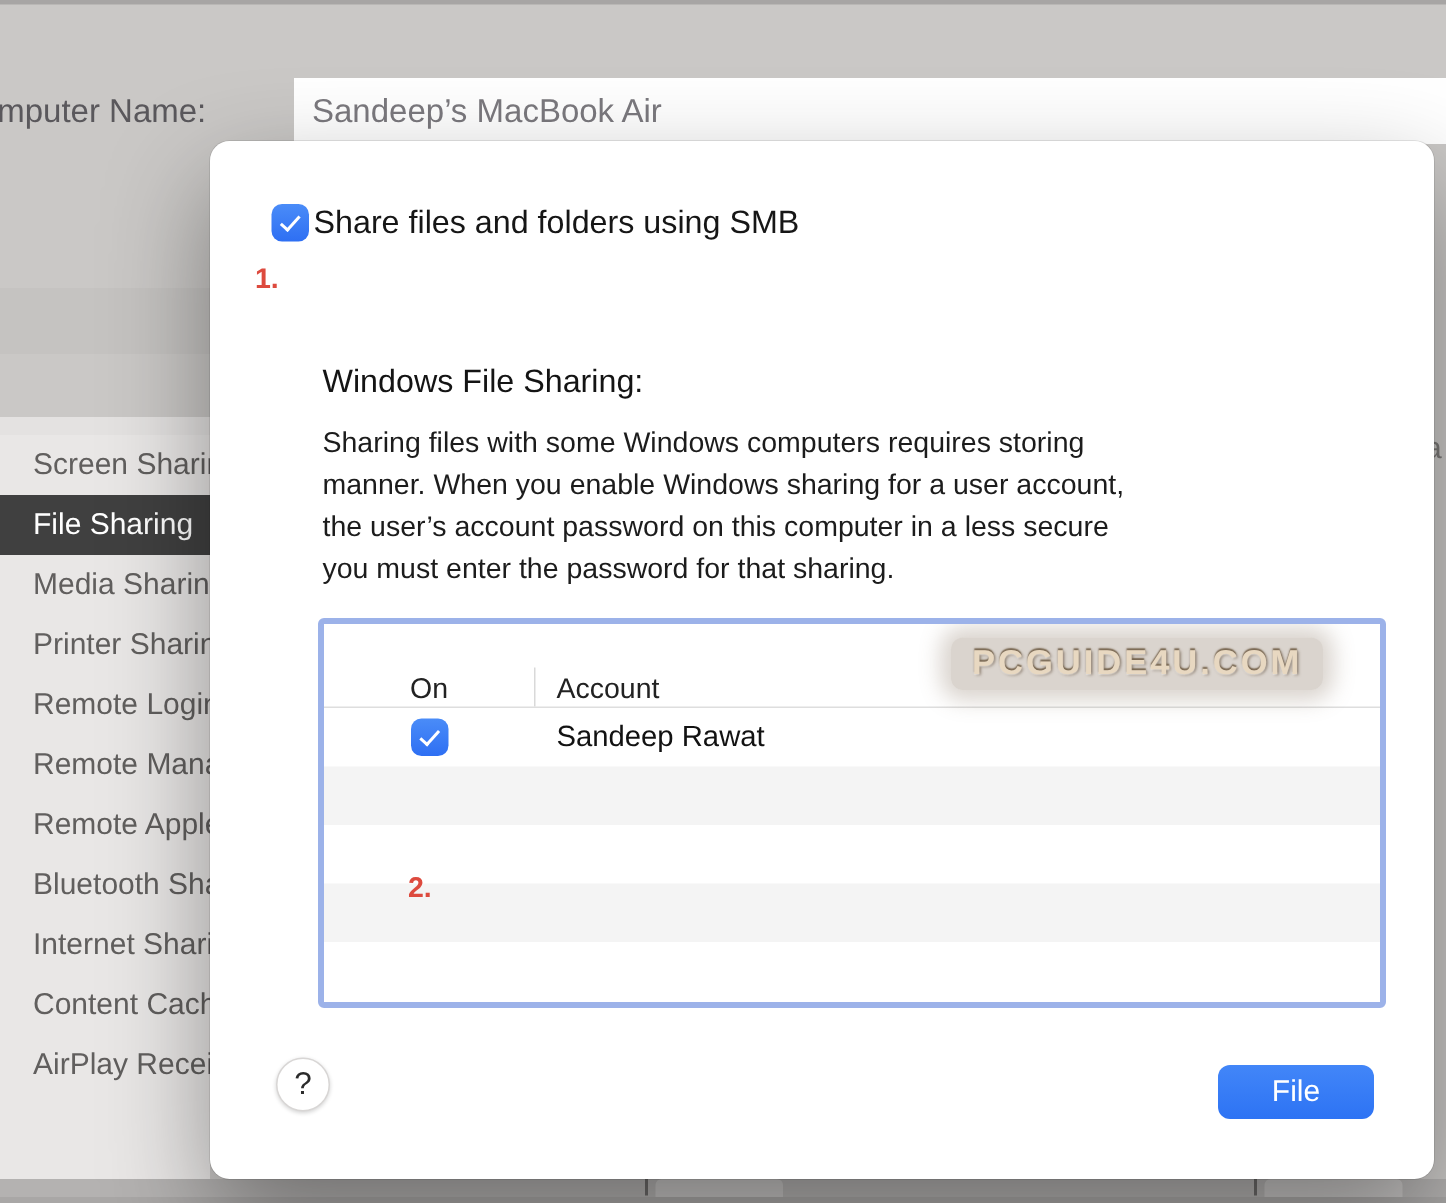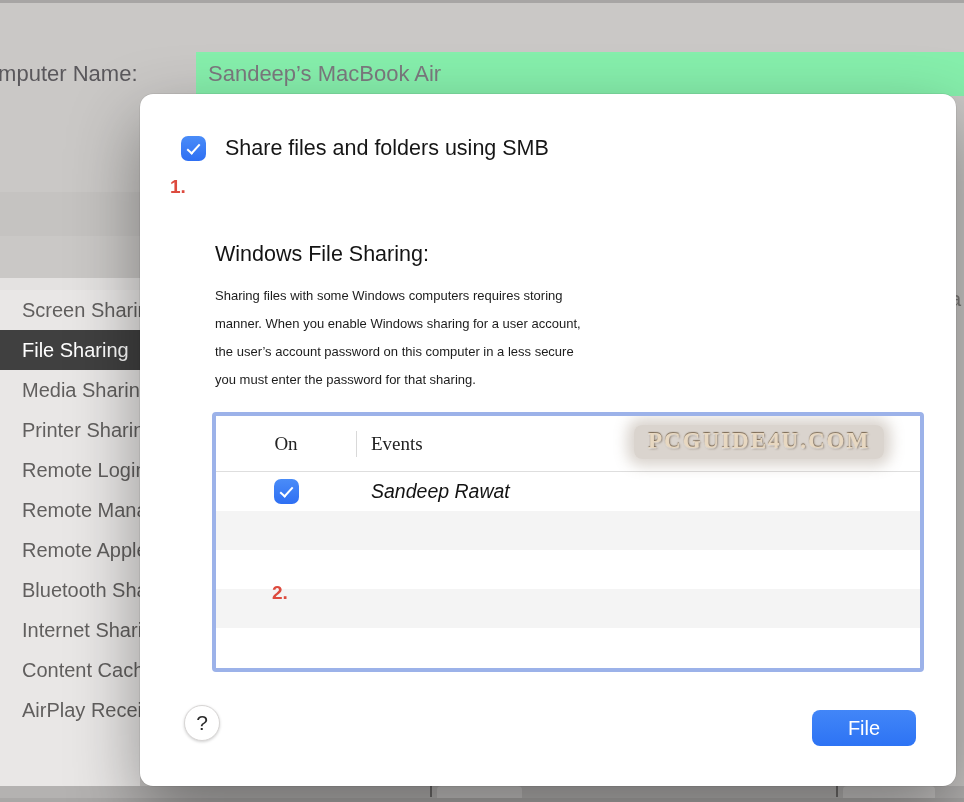--- a/index.html
+++ b/index.html
@@ -11,21 +11,21 @@
     color:#1b1b1b;
   }
   
   .top-line { position:absolute; left:0; top:0; width:964px; height:3px; background:#a7a5a4; }
   .computer-name-label {
     position:absolute; left:-30px; top:52px; height:44px; line-height:44px;
     font-size:22px; color:#5a585c; white-space:nowrap;
   }
   .computer-name-field {
     position:absolute; left:196px; top:52px; right:0; height:44px;
-    background:#86efac; line-height:44px; padding-left:12px;
+    background:#ffffff; line-height:44px; padding-left:12px;
     font-size:22px; color:#7b797e; white-space:nowrap; overflow:hidden;
   }
   .upper-band { position:absolute; left:0; top:192px; width:140px; height:44px; background:#c5c3c1; }
   .service-header {
     position:absolute; left:0; top:236px; width:140px; height:54px;
     background:#e4e2e1; border-bottom:1px solid #d1cfcd;
     line-height:54px; padding-left:30px; font-size:20px; color:#7f7d7b;
     white-space:nowrap; overflow:hidden;margin-top:42px;
   }
   .service-header .col-tick {
@@ -61,51 +61,51 @@
   .smb-row { position:absolute; left:41px; top:42px; display:flex; align-items:center; }
   .checkbox {
     width:25px; height:25px; border-radius:7px;
     background:linear-gradient(#4a8cf8,#2e6ff3);
     display:flex; align-items:center; justify-content:center; flex:0 0 auto;
   }
   .checkbox .check {
     width:7px; height:13px; border:solid #ffffff; border-width:0 2.6px 2.6px 0;
     transform:rotate(42deg); margin-top:-3px;
   }
-  .smb-label { margin-left:19px; font-size:21.5px; color:#161616; }
+  .smb-label { margin-left:3px; font-size:21.5px; color:#161616; }
   .annotation { position:absolute; font-size:19px; font-weight:bold; color:#dd4a3e; }
   .annot-1 { left:30px; top:82px; }
   .users-connected { position:absolute; left:75px; top:82px; font-size:19px; color:#1c1c1c; }
   .section-title { position:absolute; left:75px; top:148px; font-size:21.5px; color:#141414; }
-  .section-body { position:absolute; left:75px; top:188px; font-size:13px; line-height:28px; color:#1c1c1c; }
+  .section-body { position:absolute; left:75px; top:188px; font-size:19px; line-height:28px; color:#1c1c1c; }
 
   
   .acct-table {
     position:absolute; left:72px; top:318px; width:712px; height:260px;
     border:4px solid #9cb2e9; border-radius:4px; background:#ffffff; overflow:hidden;
   }
   .acct-header {
-    height:56px; display:flex; align-items:center; border-bottom:1px solid #dedede;
-    position:relative; background:#ffffff;font-family:Liberation Serif, serif;
+    height:56px; display:flex; align-items:flex-end; border-bottom:1px solid #dedede;
+    position:relative; background:#ffffff;
   }
   .col-on { width:140px; text-align:center; font-size:19px; color:#222; }
   .col-divider { width:1px; height:26px; background:#d9d9d9; }
   .col-account { padding-left:14px; font-size:19px; color:#222; }
   .watermark {
     position:absolute; left:418px; top:9px; padding:3px 14px 5px;
     font-size:23px; font-weight:bold; letter-spacing:2px;
     color:#e8d8c1;
     text-shadow:0 1px 1px rgba(255,255,255,0.55), 0 -1px 1px rgba(105,85,60,0.85), 1px 1px 2px rgba(90,70,50,0.6);
     background:rgba(122,102,78,0.28); border-radius:8px;
     box-shadow:0 0 14px 7px rgba(122,102,78,0.28);
   }
   .acct-row { height:39px; display:flex; align-items:center; position:relative; }
   .acct-row.stripe { background:#f4f4f4; }
   .row-on-cell { width:140px; display:flex; justify-content:center; }
-  .acct-name { padding-left:15px; font-size:19.5px; color:#121212;font-style:italic; }
+  .acct-name { padding-left:15px; font-size:19.5px; color:#121212; }
   .annot-2 { left:56px; top:166px; }
 
   
   .help-button {
     position:absolute; left:44px; top:611px; width:36px; height:36px;
     background:#ffffff; border:1px solid #d8d6d5; border-radius:50%;
     box-shadow:0 1px 3px rgba(0,0,0,0.18);
     display:flex; align-items:center; justify-content:center;
     font-size:21px; color:#2b2b2b; cursor:default;
   }
@@ -174,21 +174,21 @@
     <div>Sharing files with some Windows computers requires storing</div>
     <div>manner. When you enable Windows sharing for a user account,</div>
     <div>the user’s account password on this computer in a less secure</div>
     <div>you must enter the password for that sharing.</div>
   </div>
 
   <div class="acct-table">
     <div class="acct-header">
       <div class="col-on">On</div>
       <div class="col-divider"></div>
-      <div class="col-account">Events</div>
+      <div class="col-account">Account</div>
       <div class="watermark">PCGUIDE4U.COM</div>
     </div>
 
     <div class="acct-row">
       <div class="row-on-cell">
         <span class="checkbox">
           <span class="check"></span>
         </span>
       </div>
       <div class="acct-name">Sandeep Rawat</div>

